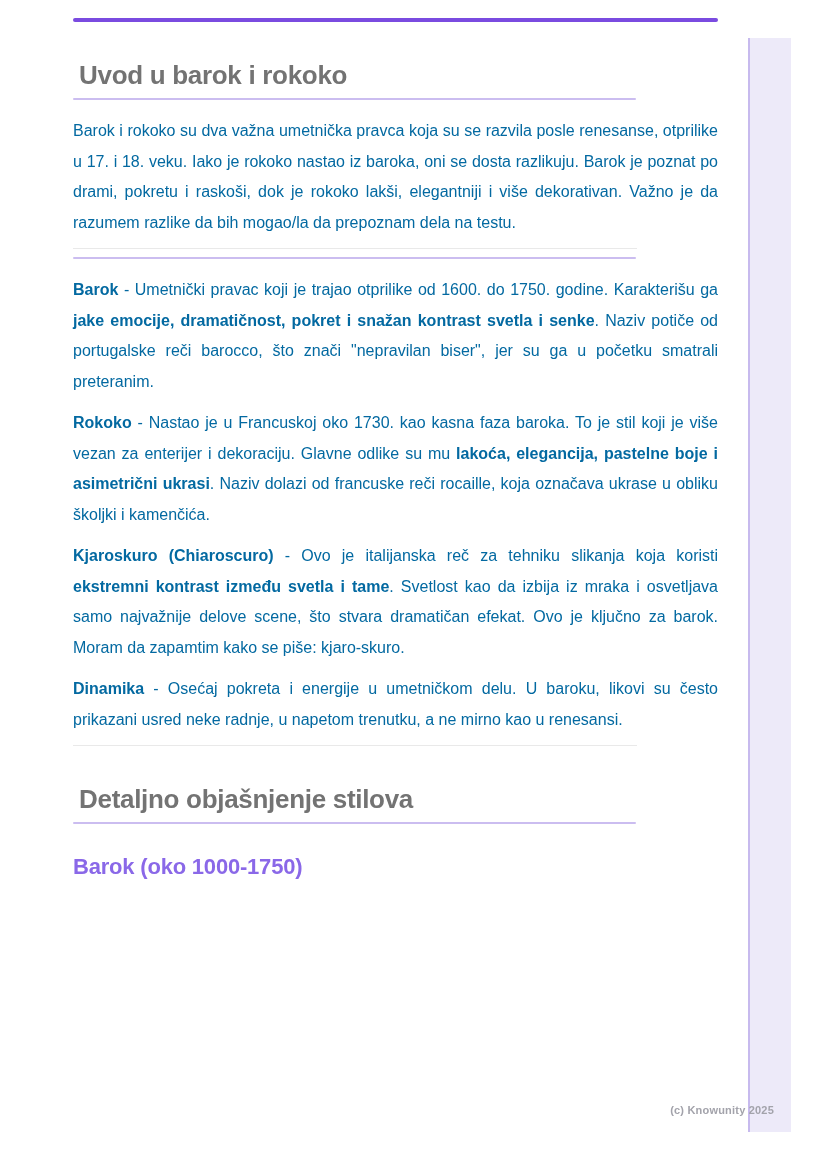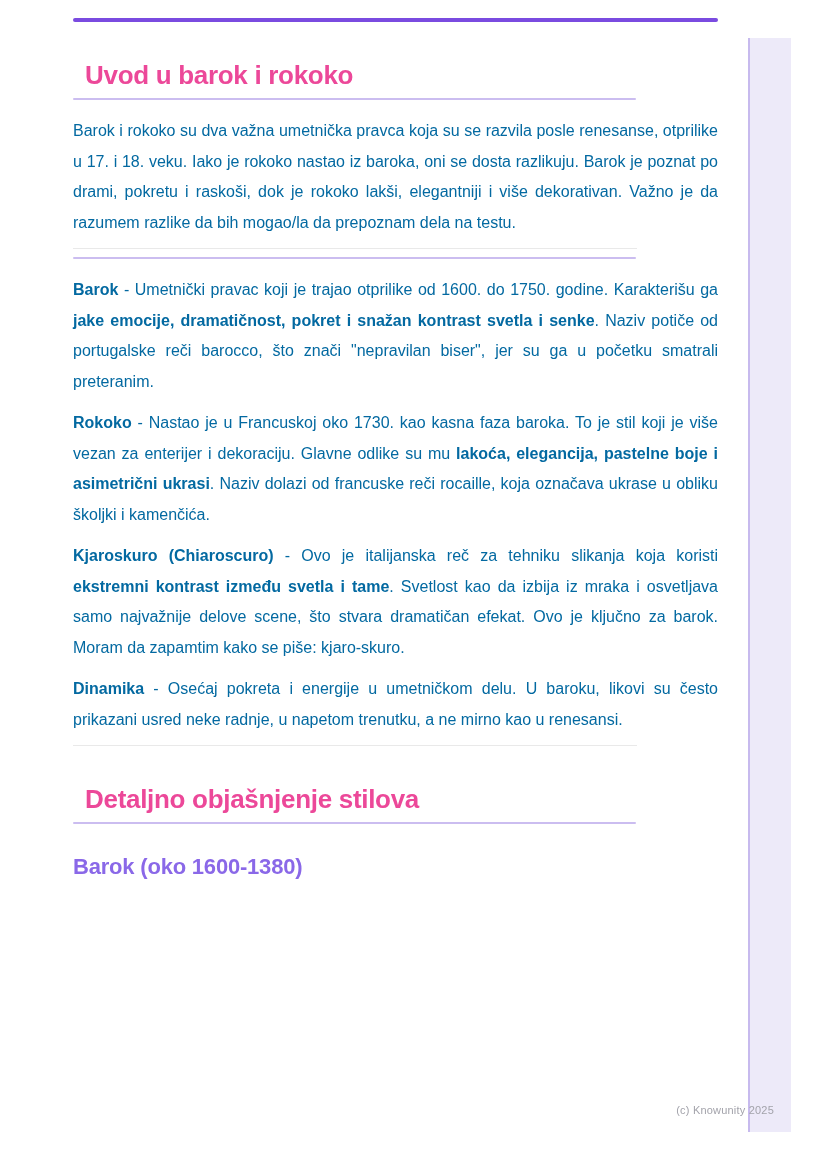--- a/index.html
+++ b/index.html
@@ -30,26 +30,26 @@
     color: #7A4BE0;
   }
   .title-rule {
     margin-top: 18px;
     height: 4px;
     width: 100%;
     background: #7A4BE0;
     border-radius: 2px;
   }
   h2.section-heading {
-    margin: 38px 0 0 12px;
+    margin: 38px 0 0 6px;
     font-size: 26px;
     line-height: 30px;
     font-weight: 700;
     letter-spacing: -0.3px;
-    color: #ec4899;
+    color: #737373;
   }
   .heading-underline {
     margin-top: 8px;
     height: 2px;
     width: 563px;
     background: #CBBDF0;
     border-radius: 1px;
   }
   p.body-paragraph {
     margin: 11px 0 0 0;
@@ -89,20 +89,21 @@
   }
   .watermark {
     position: absolute;
     top: 1103px;
     right: 54px;
     font-size: 11px;
     line-height: 14px;
     color: #A3A3AB;
     z-index: 5;
     letter-spacing: 0.2px;
+    font-weight: bold;
   }
 </style>
 </head>
 <body>
 
 <div class="content">
 
   <div class="title-rule"></div>
 
   <h2 class="section-heading">Uvod u barok i rokoko</h2>
@@ -120,19 +121,19 @@
 
   <p class="body-paragraph"><span class="b">Kjaroskuro (Chiaroscuro)</span><span> - Ovo je italijanska reč za tehniku slikanja koja koristi </span><span class="b">ekstremni kontrast između svetla i tame</span><span>. Svetlost kao da izbija iz mraka i osvetljava samo najvažnije delove scene, što stvara dramatičan efekat. Ovo je ključno za barok. Moram da zapamtim kako se piše: </span><span class="i">kjaro-skuro</span><span>.</span></p>
 
   <p class="body-paragraph"><span class="b">Dinamika</span><span> - Osećaj pokreta i energije u umetničkom delu. U baroku, likovi su često prikazani usred neke radnje, u napetom trenutku, a ne mirno kao u renesansi.</span></p>
 
   <div class="section-divider"></div>
 
   <h2 class="section-heading">Detaljno objašnjenje stilova</h2>
   <div class="heading-underline"></div>
 
-  <h3 class="subsection-heading">Barok (oko 1600-1380)</h3>
+  <h3 class="subsection-heading">Barok (oko 1000-1750)</h3>
 
 </div>
 
 <div class="page-edge-strip"></div>
 
 <div class="watermark">(c) Knowunity 2025</div>
 
 </body></html>

